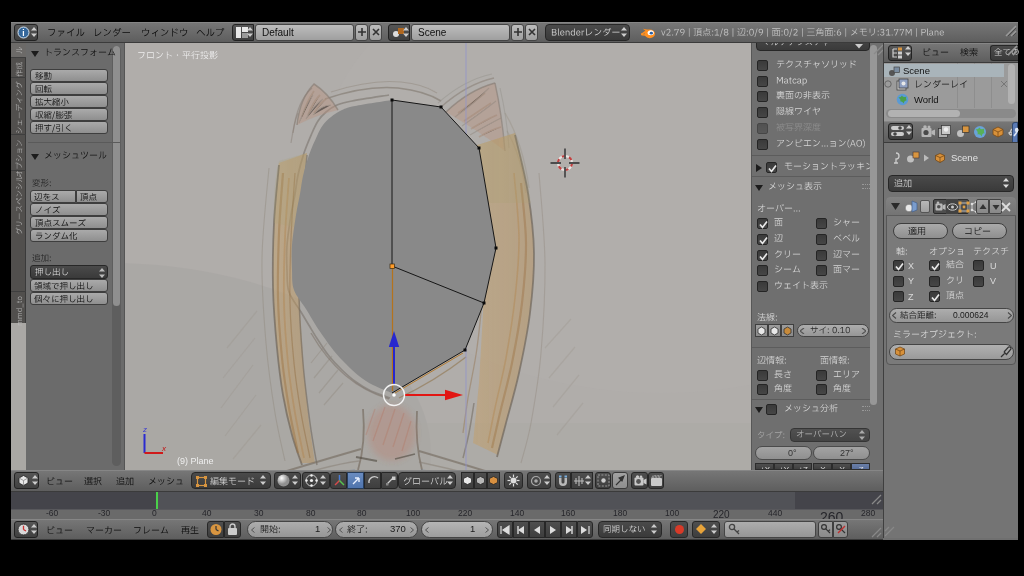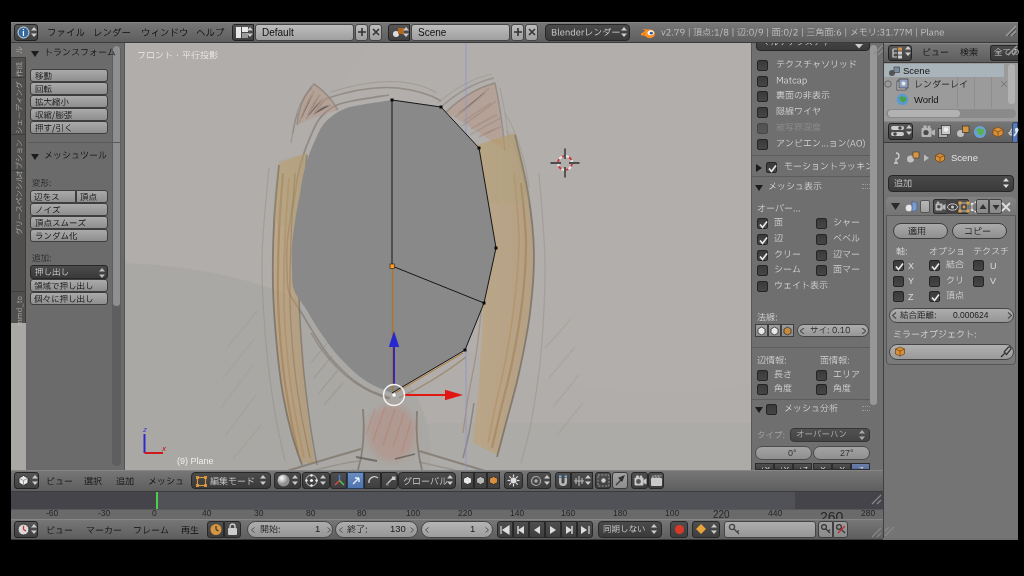--- a/index.html
+++ b/index.html
@@ -723,21 +723,21 @@
   </svg>
 <div class="pill" style="position:absolute;left:247px;top:521px;width:86px;height:17px"></div>
 <svg style="position:absolute;left:260px;top:524px;overflow:visible" width="22" height="11">
     <path transform="translate(0,8.5)" d="M0.8 -7.2H4V-4.3H1.3V0.6H0.8ZM4.9 -7.2H8.2V-0Q8.2 0.2 8.1 0.3Q8 0.5 7.6 0.5H6.4L6.3 -0H7.7V-4.3H4.9ZM1.3 -6H3.5V-6.8H1.3ZM5.4 -6H7.7V-6.8H5.4ZM1.3 -4.8H3.5V-5.6H1.3ZM5.4 -4.8H7.7V-5.6H5.4ZM6.9 -1.6H5.7V0.5H5.2V-1.6H3.7Q3.6 -0.9 3.3 -0.4Q3.1 0.1 2.5 0.6L2.1 0.1Q2.6 -0.2 2.9 -0.6Q3.1 -1 3.2 -1.6H1.9V-2.1H3.2V-2.3V-3.2H2.2V-3.7H6.7V-3.2H5.7V-2.1H6.9ZM3.8 -2.1H5.2V-3.2H3.8V-2.3Z M12.6 -5.5Q12.4 -3.4 11.7 -1.9Q12.2 -1.5 12.9 -0.8L12.6 -0.4Q12.1 -0.9 11.4 -1.4Q10.8 -0.3 9.7 0.6L9.4 0.1Q10.4 -0.7 11 -1.8Q10.4 -2.2 9.6 -2.8Q10 -3.8 10.4 -5.4H9.4V-5.9H10.5Q10.7 -6.9 10.8 -7.6L11.3 -7.6Q11.2 -6.8 11 -5.9H12.6ZM16.2 -6.5Q17 -5.2 17.7 -3.8L17.2 -3.5Q17 -3.9 16.9 -4.2Q16 -4 14.9 -3.9Q13.8 -3.8 12.7 -3.8L12.7 -4.3L13.3 -4.3Q13.6 -5 14 -5.9Q14.3 -6.8 14.5 -7.5L15.1 -7.4Q14.6 -5.7 13.9 -4.3Q15.3 -4.4 16.6 -4.6Q16.2 -5.5 15.7 -6.2ZM11.3 -2.3Q11.9 -3.5 12 -5.4H10.9Q10.6 -4 10.3 -3Q10.9 -2.6 11.3 -2.3ZM13.8 0.7H13.3V-3H17.2V0.7H16.6V0.2H13.8ZM16.6 -2.5H13.8V-0.3H16.6Z M18.8 -4.3V-4.5Q18.8 -4.7 19 -4.8Q19.1 -5 19.4 -5Q19.6 -5 19.8 -4.8Q19.9 -4.7 19.9 -4.5V-4.3Q19.9 -4.1 19.8 -4Q19.6 -3.8 19.4 -3.8Q19.1 -3.8 19 -4Q18.8 -4.1 18.8 -4.3ZM18.8 -0.4V-0.5Q18.8 -0.8 19 -0.9Q19.1 -1.1 19.4 -1.1Q19.6 -1.1 19.8 -0.9Q19.9 -0.8 19.9 -0.5V-0.4Q19.9 -0.2 19.8 -0Q19.6 0.1 19.4 0.1Q19.1 0.1 19 -0Q18.8 -0.2 18.8 -0.4Z" fill="#1a1a1a"></path>
   </svg>
 <div style="position:absolute;left:315px;top:524px;font-size:9.5px;color:#1a1a1a;white-space:pre;">1</div>
 <div class="pill" style="position:absolute;left:335px;top:521px;width:83px;height:17px"></div>
 <svg style="position:absolute;left:347px;top:524px;overflow:visible" width="22" height="11">
     <path transform="translate(0,8.5)" d="M2.6 -3.1V0.7H2V-3Q1.5 -3 0.3 -2.9L0.3 -3.4Q1 -3.5 1.3 -3.5Q1.7 -3.9 2 -4.4Q1.3 -5.2 0.5 -5.9L0.8 -6.3Q1.1 -6 1.3 -5.9Q1.8 -6.7 2.1 -7.6L2.6 -7.3Q2.2 -6.4 1.6 -5.5Q2 -5.1 2.3 -4.8Q2.8 -5.7 3.3 -6.6L3.8 -6.3Q2.9 -4.7 1.9 -3.5Q2.8 -3.6 3.5 -3.7Q3.4 -4.1 3.2 -4.5L3.6 -4.7Q4 -3.9 4.3 -2.9L3.9 -2.7L3.7 -3.2Q3 -3.1 2.6 -3.1ZM8.6 -3 8.4 -2.5Q7.2 -3.1 6.3 -3.9Q5.6 -3.3 4.6 -2.8L4.3 -3.2Q5.2 -3.7 5.9 -4.2Q5.2 -4.8 4.8 -5.5Q4.5 -5.1 4.1 -4.7L3.8 -5.1Q4.3 -5.7 4.7 -6.3Q5.2 -6.9 5.4 -7.5L5.9 -7.5Q5.8 -7.1 5.6 -6.7H8.1V-6.3Q7.8 -5.2 6.7 -4.2Q7.6 -3.6 8.6 -3ZM6.3 -4.6Q7.2 -5.4 7.5 -6.2H5.3Q5.2 -6 5.1 -5.9Q5.6 -5.2 6.3 -4.6ZM5.5 -2.8Q6 -2.6 6.6 -2.3Q7.1 -2 7.6 -1.7L7.4 -1.2Q6.9 -1.5 6.3 -1.9Q5.7 -2.2 5.2 -2.4ZM3.5 -2.4Q3.9 -1.4 4.1 -0.3L3.7 -0.1Q3.4 -1.4 3 -2.3ZM0.3 -0.1Q0.9 -1 1.1 -2.4L1.6 -2.3Q1.3 -0.7 0.8 0.2ZM4.5 -1.2Q5.4 -0.9 6.3 -0.6Q7.3 -0.2 8 0.2L7.9 0.7Q5.9 -0.2 4.3 -0.7Z M11.3 0.4 11.2 -0.2H13.3V-4.6Q14.3 -4.9 15.1 -5.4Q15.9 -5.9 16.4 -6.4H9.8V-7H17.2V-6.5Q16.7 -5.9 15.9 -5.3Q15.1 -4.7 13.9 -4.2V-0.3Q13.9 0.1 13.8 0.2Q13.6 0.4 13.2 0.4Z M18.8 -4.3V-4.5Q18.8 -4.7 19 -4.8Q19.1 -5 19.4 -5Q19.6 -5 19.8 -4.8Q19.9 -4.7 19.9 -4.5V-4.3Q19.9 -4.1 19.8 -4Q19.6 -3.8 19.4 -3.8Q19.1 -3.8 19 -4Q18.8 -4.1 18.8 -4.3ZM18.8 -0.4V-0.5Q18.8 -0.8 19 -0.9Q19.1 -1.1 19.4 -1.1Q19.6 -1.1 19.8 -0.9Q19.9 -0.8 19.9 -0.5V-0.4Q19.9 -0.2 19.8 -0Q19.6 0.1 19.4 0.1Q19.1 0.1 19 -0Q18.8 -0.2 18.8 -0.4Z" fill="#1a1a1a"></path>
   </svg>
-<div style="position:absolute;left:390px;top:524px;font-size:9.5px;color:#1a1a1a;white-space:pre;">130</div>
+<div style="position:absolute;left:390px;top:524px;font-size:9.5px;color:#1a1a1a;white-space:pre;">370</div>
 <div class="pill" style="position:absolute;left:421px;top:521px;width:72px;height:17px;background:linear-gradient(#b5b5b5,#9d9d9d)"></div>
 <div style="position:absolute;left:470px;top:524px;font-size:9.5px;color:#1a1a1a;white-space:pre;">1</div>
 <svg style="position:absolute;left:251px;top:527px" width="4" height="6">
     <path d="M3.5 0.5 L0.5 3 L3.5 5.5" fill="none" stroke="#555" stroke-width="1"></path>
   </svg>
 <svg style="position:absolute;left:339px;top:527px" width="4" height="6">
     <path d="M3.5 0.5 L0.5 3 L3.5 5.5" fill="none" stroke="#555" stroke-width="1"></path>
   </svg>
 <svg style="position:absolute;left:425px;top:527px" width="4" height="6">
     <path d="M3.5 0.5 L0.5 3 L3.5 5.5" fill="none" stroke="#555" stroke-width="1"></path>

